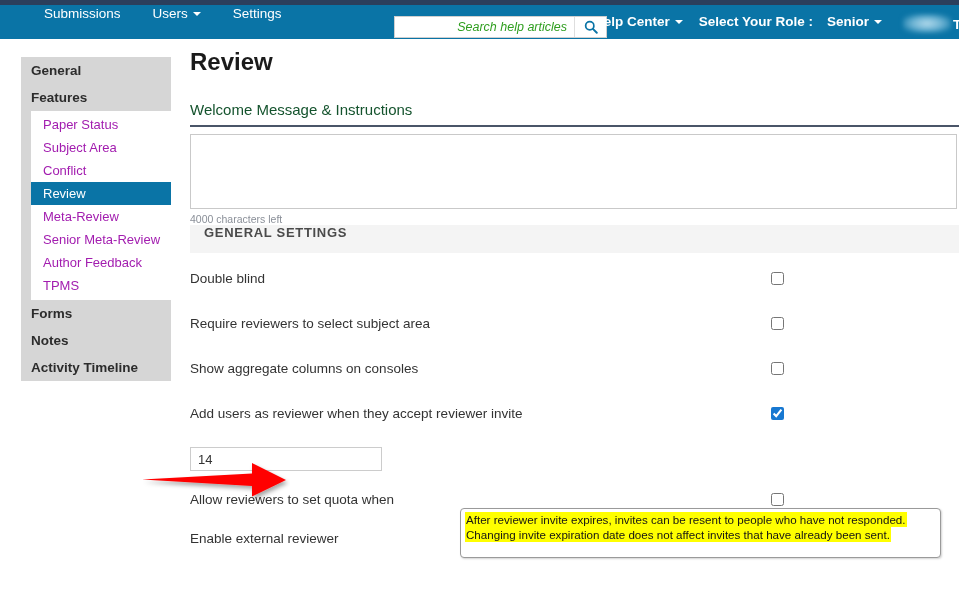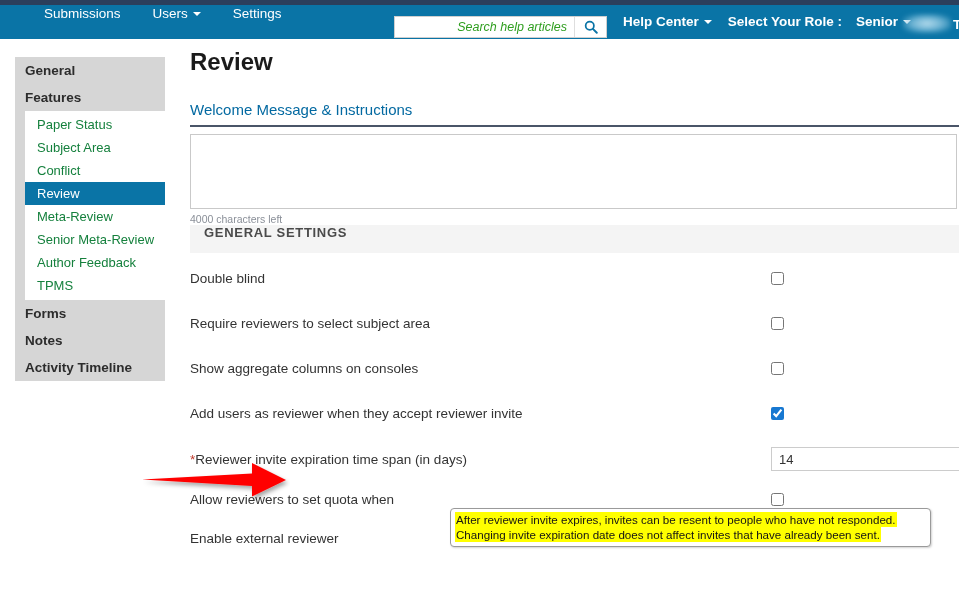--- a/index.html
+++ b/index.html
@@ -94,21 +94,21 @@
     border-left: 1px solid #dedede;
     background: #ffffff;
     display: flex;
     align-items: center;
     justify-content: center;
     cursor: pointer;
     padding: 0;
   }
   .nav-right {
     position: absolute;
-    top: 0; left: 615px;
+    top: 0; left: 586px;
     height: 34px;
     display: flex;
     align-items: center;
   }
   .nav-right .nav-item { padding: 0 8px; font-weight: bold; }
   .role-label {
     color: #ffffff;
     font-size: 13.5px;
     font-weight: bold;
     line-height: 34px;
@@ -131,41 +131,41 @@
     left: 953px;
     color: #ffffff;
     font-size: 13.5px;
     font-weight: bold;
   }
 
   
   .sidebar {
     position: absolute;
     top: 57px;
-    left: 15px;
+    left: 21px;
     width: 150px;
     background: #d6d6d6;
     box-sizing: border-box;
   }
   .side-head {
     font-size: 13.5px;
     font-weight: bold;
     color: #2c2c2c;
     padding: 5px 0 5px 10px;
     line-height: 17px;
     cursor: pointer;
   }
   .side-sub-group {
     background: #ffffff;
     margin-left: 10px;
     padding: 2px 0 3px 0;
   }
   .side-sub {
     font-size: 13px;
-    color: #15803d;
+    color: #a21caf;
     padding: 3px 0 3px 12px;
     line-height: 17px;
     cursor: pointer;
   }
   .side-sub.active {
     background: #0a74a6;
     color: #ffffff;
   }
 
   
@@ -178,21 +178,21 @@
   .page-title {
     font-size: 24px;
     font-weight: bold;
     color: #1b1b1b;
     margin: 0;
     padding: 0;
     line-height: 34px;
   }
   .section-label {
     font-size: 15px;
-    color: #0369a1;
+    color: #14532d;
     margin-top: 22px;
     padding-bottom: 7px;
     border-bottom: 2px solid #4a5568;
     width: 769px;
   }
   .textarea-box {
     margin-top: 7px;
     width: 767px;
     height: 75px;
     border: 1px solid #c9c9c9;
@@ -264,28 +264,28 @@
     padding: 0 7px;
     outline: none;
     background: #fff;
   }
 
   .row-gap-big { margin-top: 30px; }
 
   
   .tooltip {
     position: absolute;
-    left: 450px;
+    left: 460px;
     top: 508px;
     width: 481px;
     box-sizing: border-box;
     background: #ffffff;
     border: 1px solid #9a9a9a;
     border-radius: 4px;
-    padding: 3px 4px 4px 4px;
+    padding: 3px 4px 15px 4px;
     box-shadow: 1px 1px 2px rgba(0,0,0,0.18);
     z-index: 40;
   }
   .tooltip span {
     display: block;
     background: #ffff00;
     font-size: 11.6px;
     line-height: 15px;
     color: #141414;
     width: fit-content;
@@ -402,23 +402,20 @@
   </div>
 
   <div class="form-row row-gap-big">
     <div class="form-label">Add users as reviewer when they accept reviewer invite</div>
     <div class="ctrl">
       <input type="checkbox" checked="" style="">
     </div>
   </div>
 
   <div class="form-row" style="margin-top:26px; width:773px;">
-    <div class="form-label">
-      <span class="req-star">*</span><span>Reviewer invite expiration time span (in days)</span>
-    </div>
     <div style="width:192px;">
       <input class="text-input" type="text" value="14" style="">
     </div>
   </div>
 
   <div class="form-row" style="margin-top:21px;">
     <div class="form-label">Allow reviewers to set quota when</div>
     <div class="ctrl">
       <input type="checkbox" style="">
     </div>

